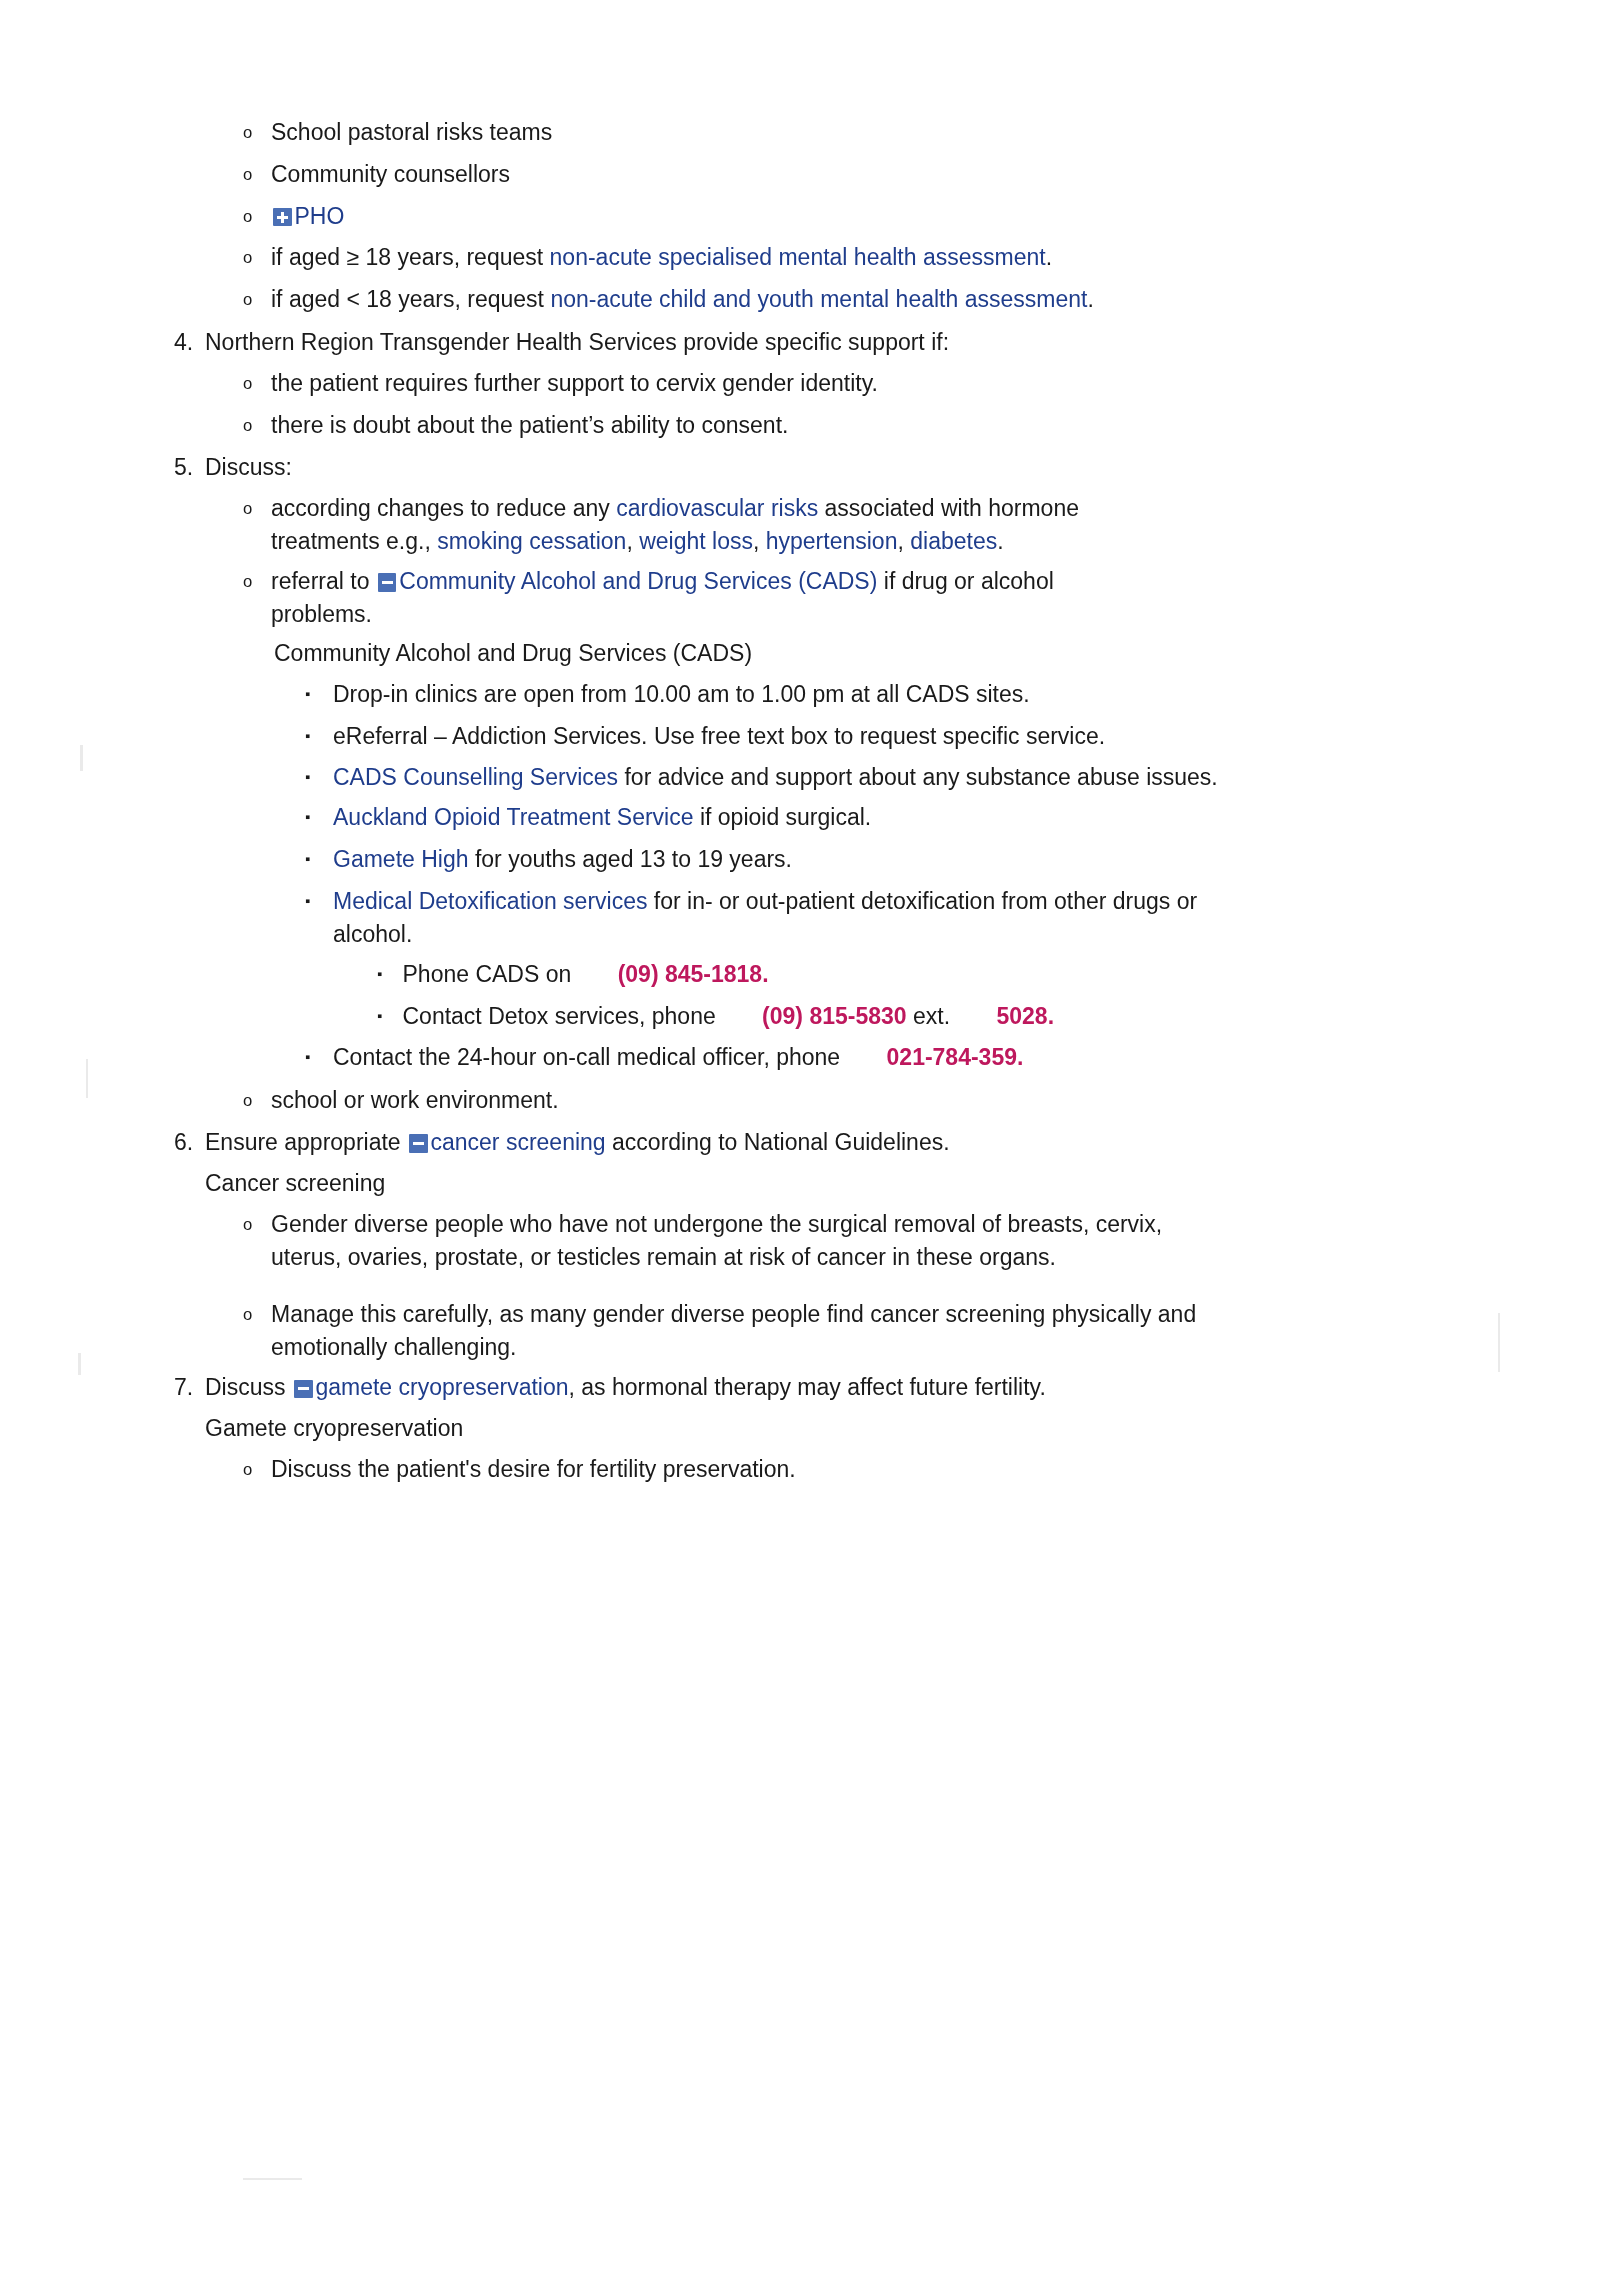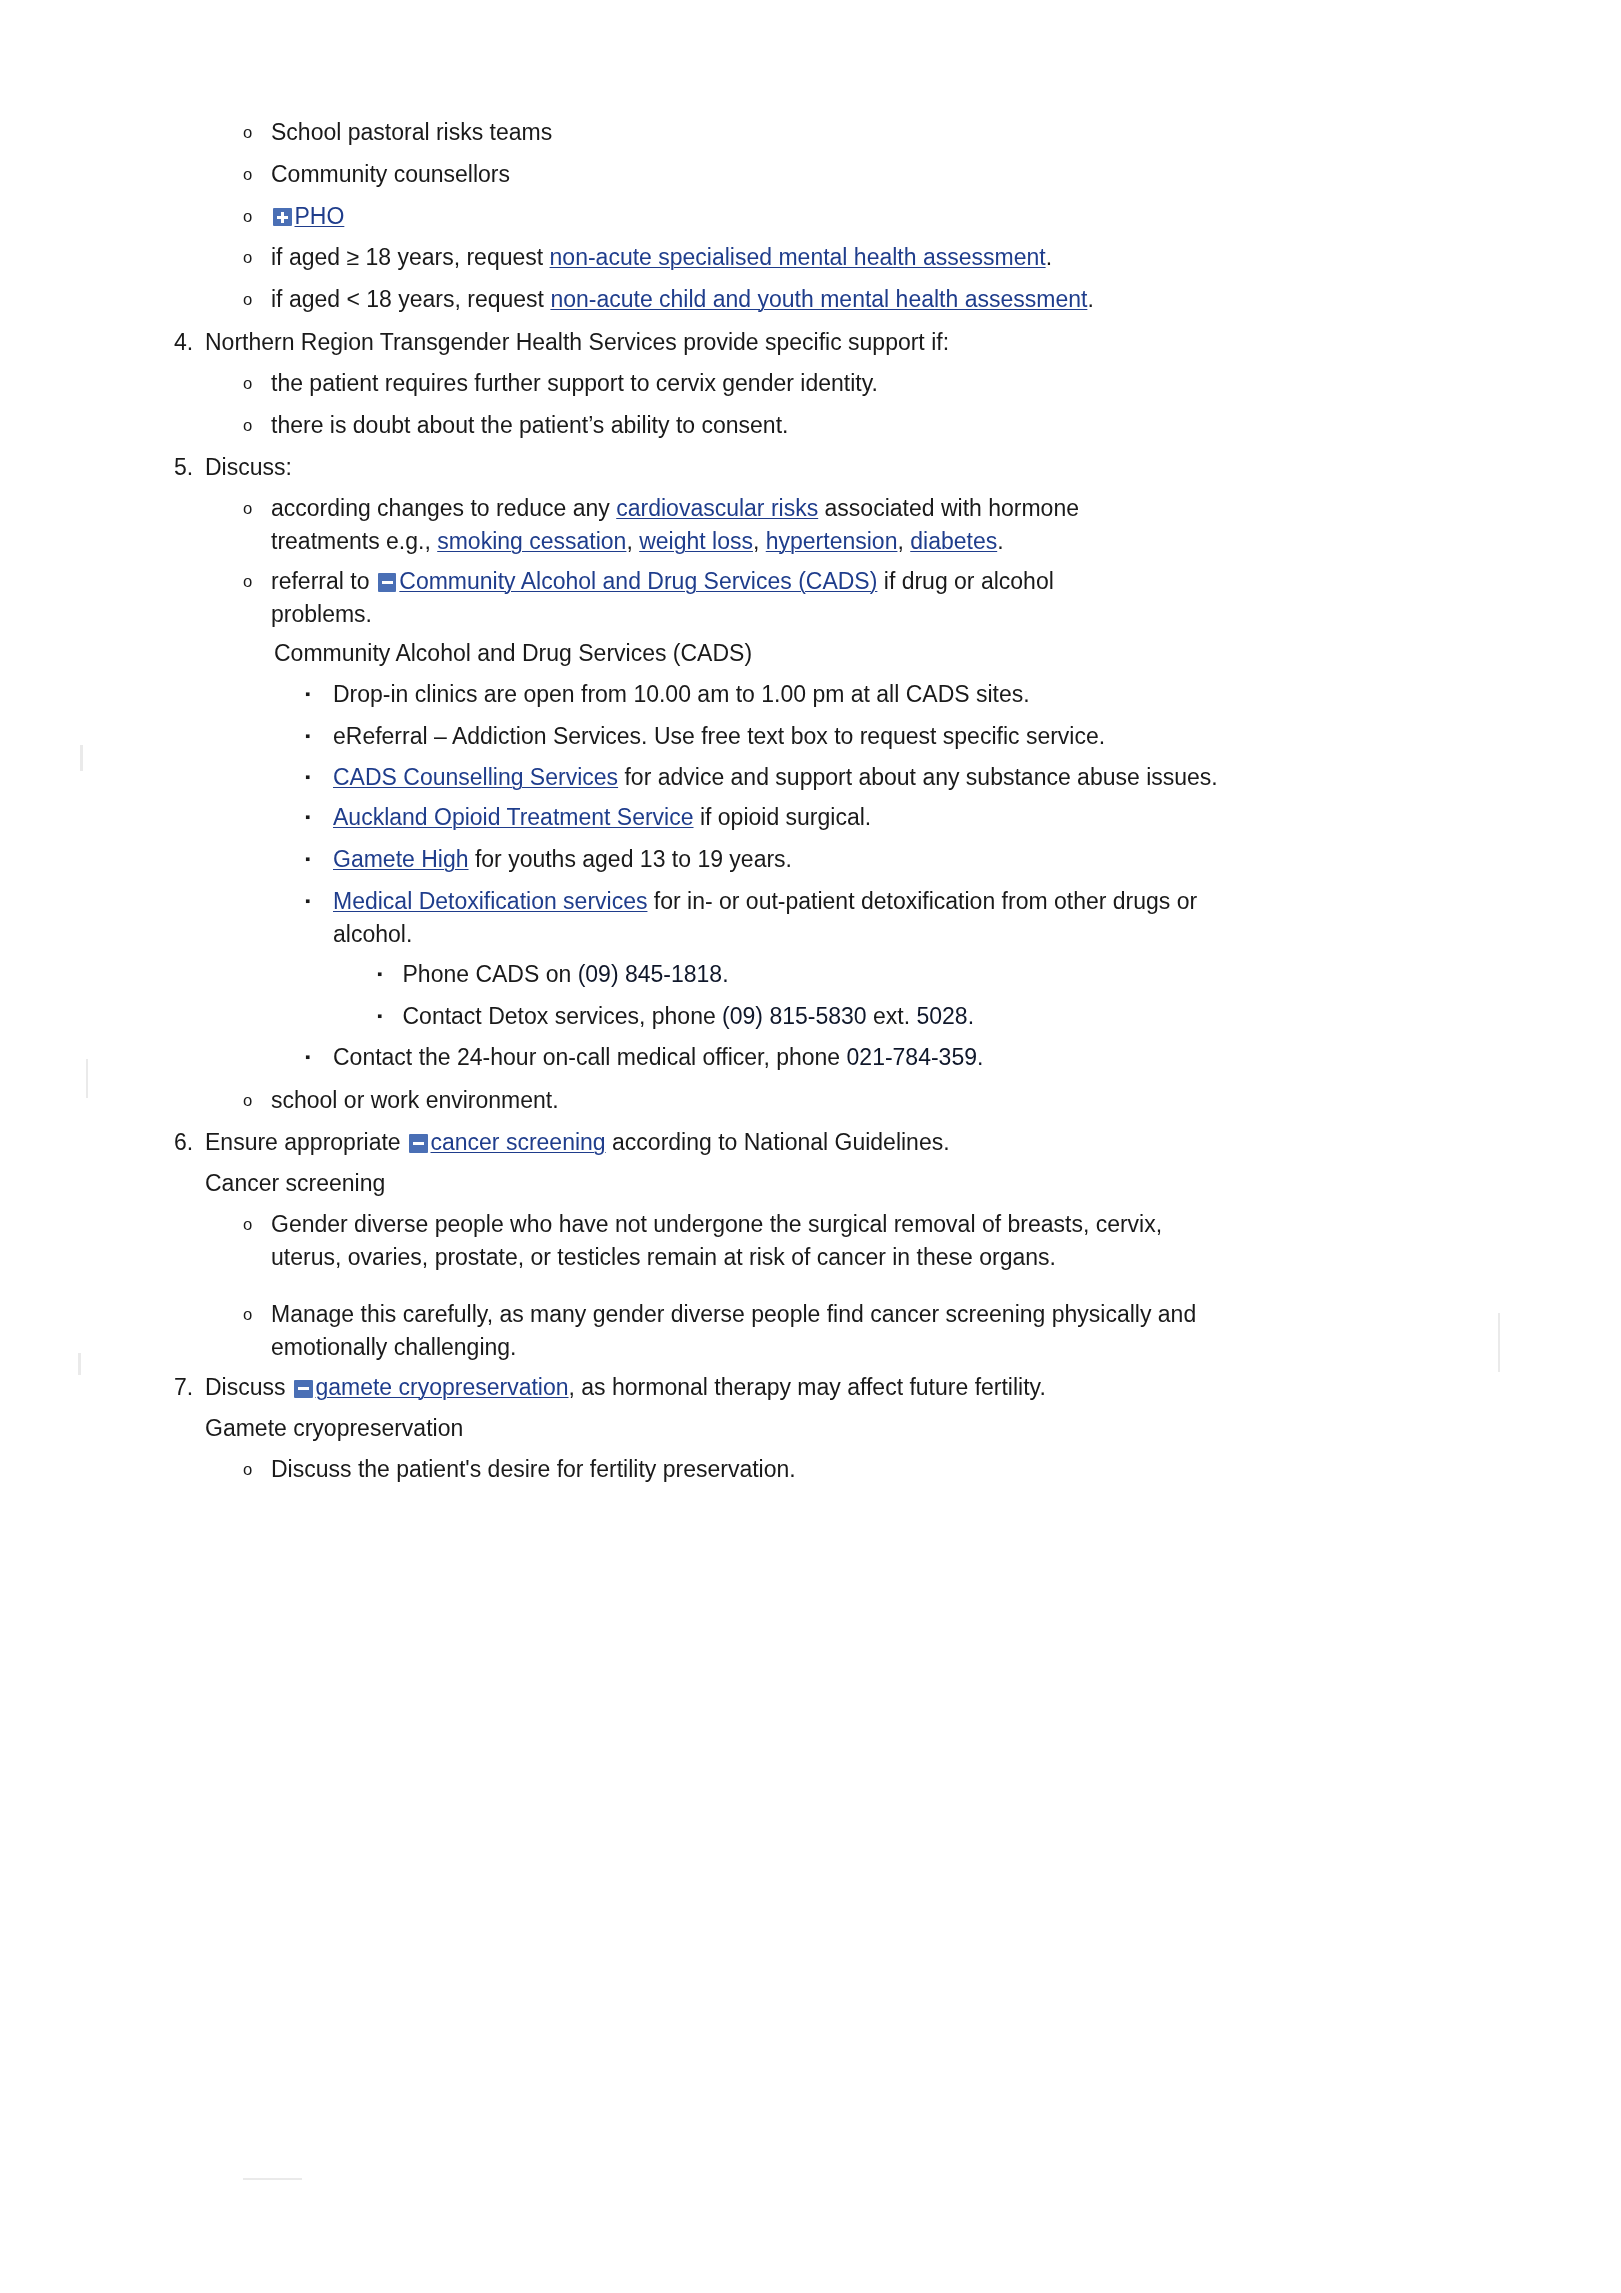--- a/index.html
+++ b/index.html
@@ -68,26 +68,25 @@
   .lv-sq2 > .marker { left: 0px; font-size: 14.7px; }
 
   
   .para { margin-left: 31px; font-size: 23px; line-height: 33px; }
 
   
   .blk { margin-bottom: 7.8px; }
 
   a, .lnk {
     color: #1f3d8c;
-    text-decoration: underline;
     text-decoration-thickness: 1px;
     text-underline-offset: 2px;
     cursor: pointer;
   }
-  .bold { font-weight: normal; color: #0f172a; }
+  .bold { font-weight: bold; color: #be185d; margin-left: 40px; }
 
   
   .exp-icon, .col-icon {
     display: inline-block;
     width: 18.6px;
     height: 18.6px;
     background: #4a6fb5;
     position: relative;
     vertical-align: -2.9px;
     margin: 0 2.9px 0 2px;

